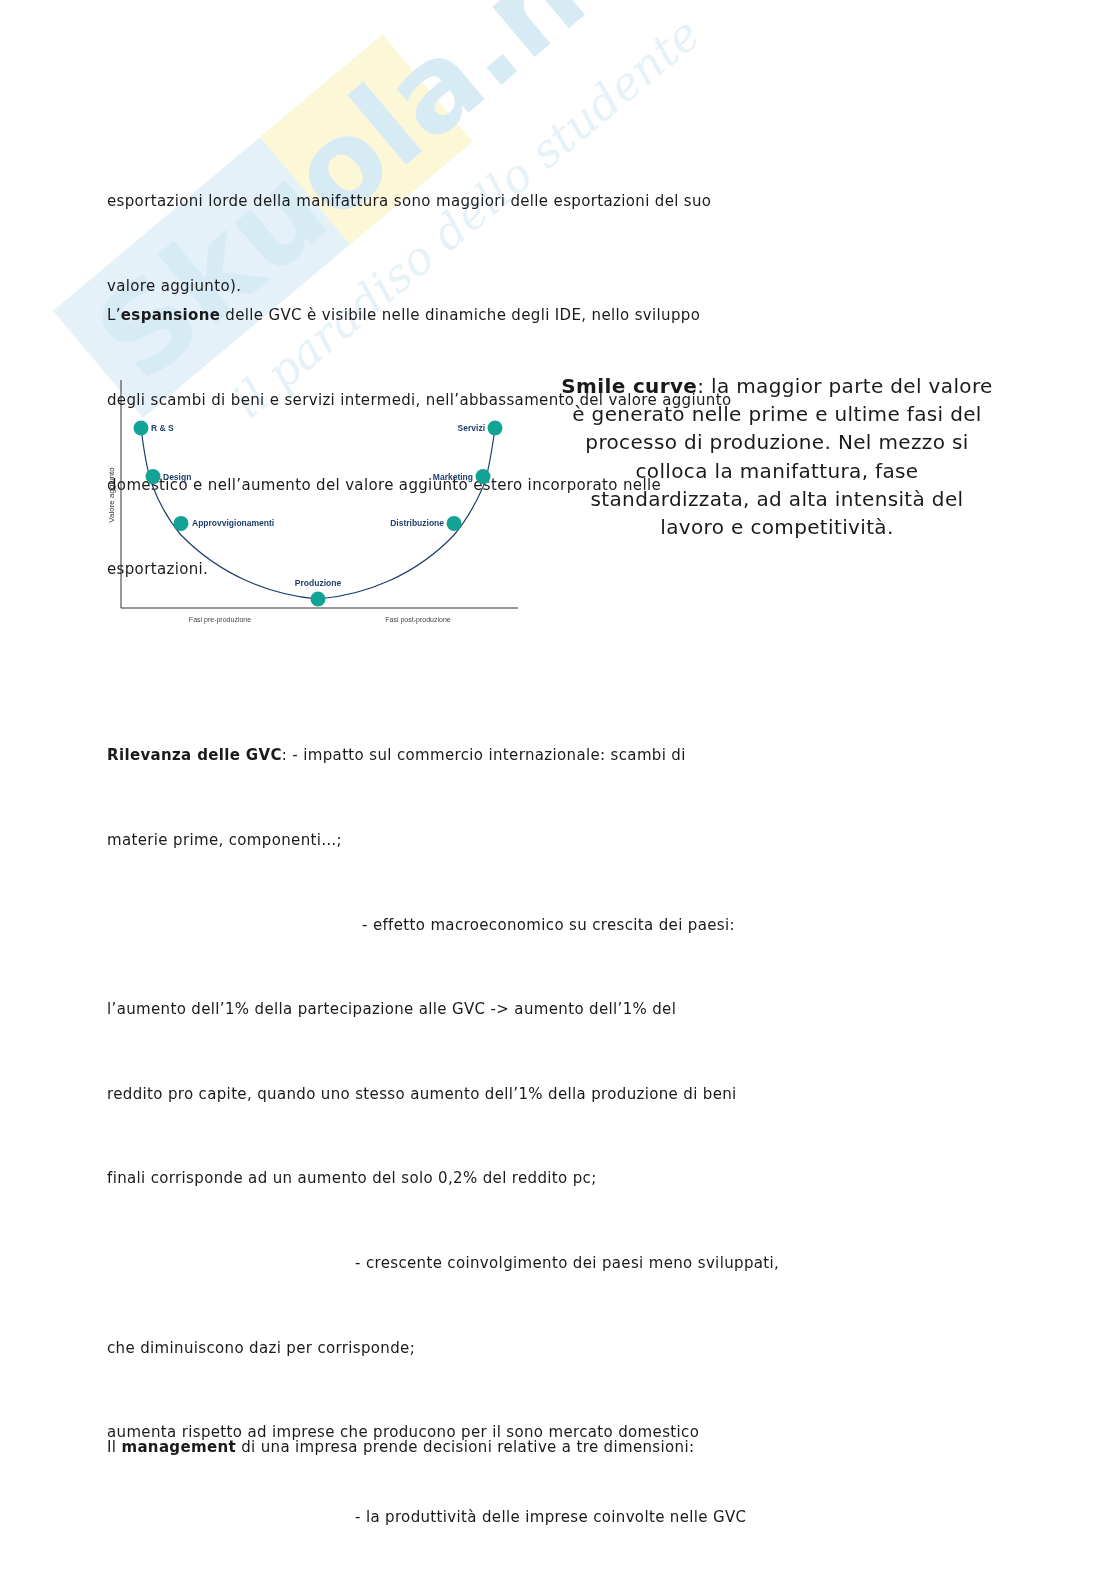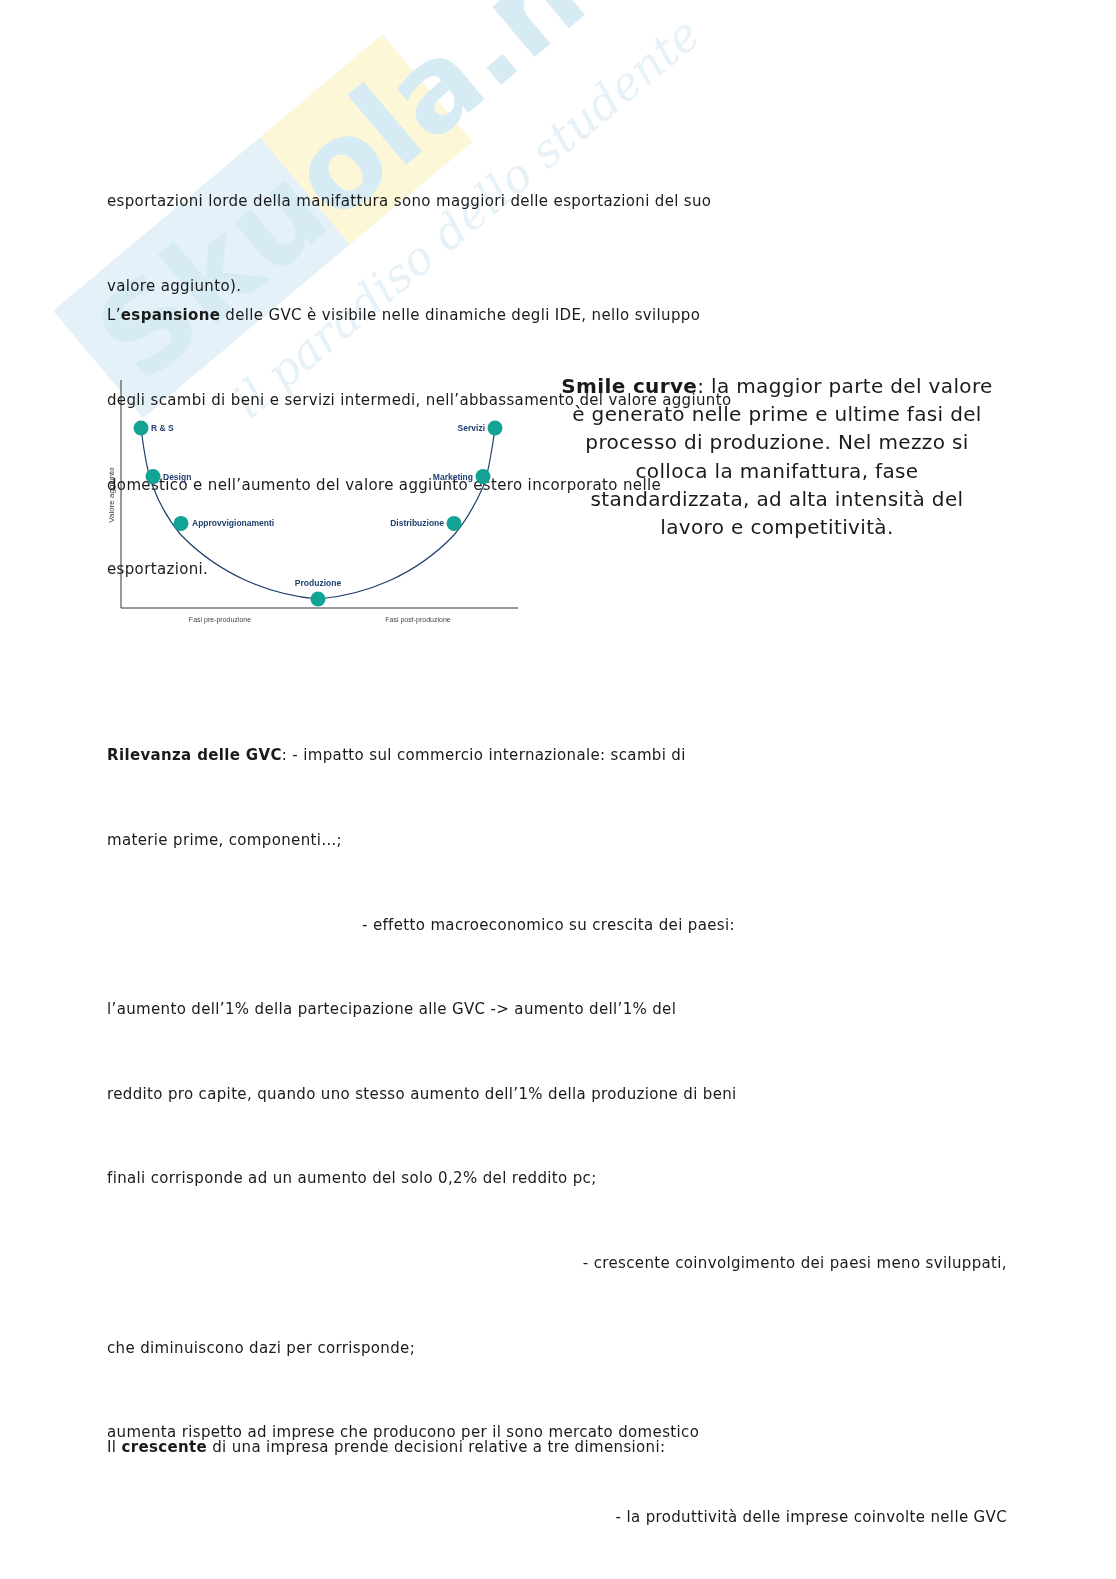--- a/index.html
+++ b/index.html
@@ -5,21 +5,21 @@
   html, body { margin: 0; padding: 0; background: #ffffff; }
   body { width: 1116px; height: 1579px; position: relative; overflow: hidden;
          font-family: "DejaVu Sans", sans-serif; color: #1a1a1a; }
   .page { position: absolute; left: 0; top: 0; width: 1116px; height: 1579px; }
   .watermark { position: absolute; left: 0; top: 0; width: 1116px; height: 1579px; pointer-events: none; }
   .txt { position: absolute; left: 107px; width: 900px; font-size: 15px; line-height: 28.2px;
          letter-spacing: 0.35px; white-space: pre-wrap; }
   .txt b { font-weight: bold; margin-top: 36px; }
   .line { display: block; height: 28.2px; white-space: pre; }
   .indent { padding-left: 255px; }
-  .indent2 { padding-left: 248px; text-align: right; }
+  .indent2 { padding-left: 248px; }
   .side { position: absolute; left: 537px; top: 372px; width: 480px; font-size: 20px;
           line-height: 28px; letter-spacing: 0.35px; text-align: center; }
   .figure { position: absolute; left: 100px; top: 370px; width: 430px; height: 270px; }
   .figure text { font-family: "Liberation Sans", sans-serif; }
 </style>
 </head>
 <body>
 
 <div class="page">
 
@@ -96,17 +96,17 @@
     
     
     
     
     
     
     
   </div>
 
   <div class="txt" style="top:1377px;">
-    <span class="line"><span>Il </span><b>crescente</b><span> di una impresa prende decisioni relative a tre dimensioni:</span></span>
+    <span class="line"><span>Il </span><b>management</b><span> di una impresa prende decisioni relative a tre dimensioni:</span></span>
     
   </div>
 
 </div>
 
 </body></html>

